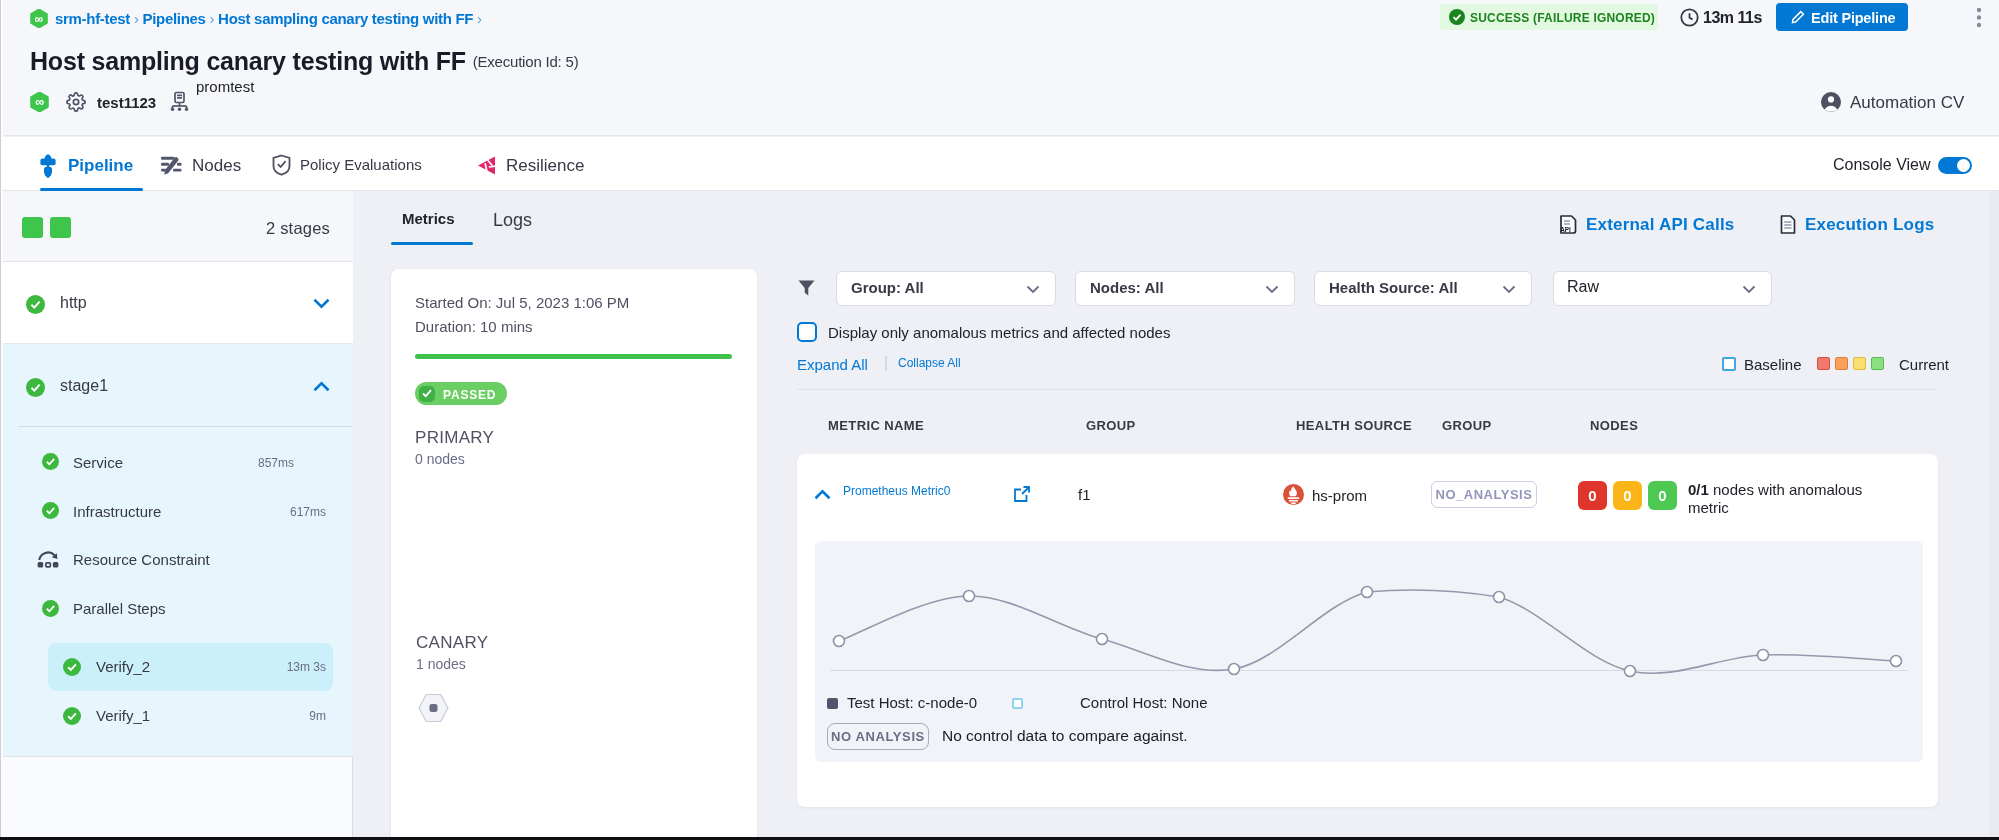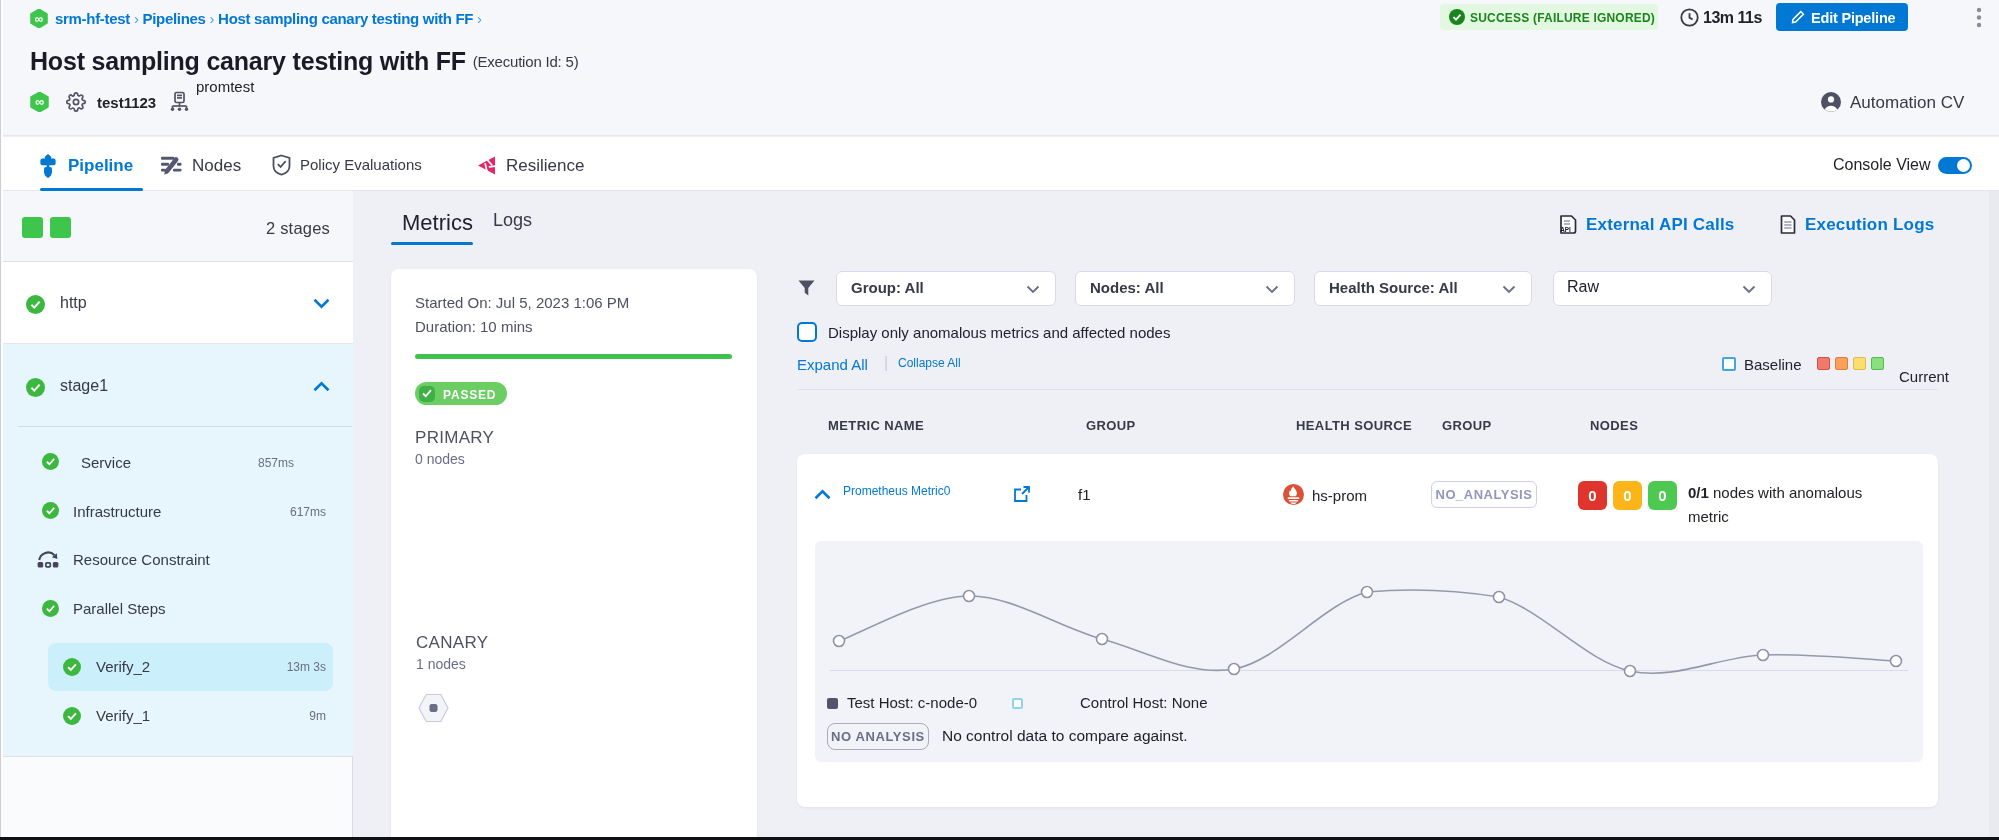--- a/index.html
+++ b/index.html
@@ -138,21 +138,21 @@
 <div class="abs" style="left:60px;top:377px;font-size:16px;color:#383946;">stage1</div>
 <svg class="abs" style="left:313px;top:381px;" width="17" height="11" viewBox="0 0 17 11" fill="none" stroke="#0278D5" stroke-width="2.6">
   <path d="M1.5 9.2 L8.5 2.4 L15.5 9.2"></path>
 </svg>
 <div class="abs" style="left:18px;top:426px;width:334px;height:1px;background:#D4DCE2;"></div>
 
 <svg class="abs" style="left:42px;top:453px;" width="17" height="17" viewBox="0 0 19 19">
   <circle cx="9.5" cy="9.5" r="9.5" fill="#3DB83F"></circle>
   <path d="M5.4 9.8 L8.3 12.6 L13.6 6.6" fill="none" stroke="#fff" stroke-width="2"></path>
 </svg>
-<div class="abs" style="left:73px;top:454px;font-size:15px;color:#383946;margin-left:8px;">Service</div>
+<div class="abs" style="left:73px;top:454px;font-size:15px;color:#383946;">Service</div>
 <div class="abs" style="left:226px;top:456px;width:100px;font-size:12px;color:#6B6D85;text-align:center;">857ms</div>
 <svg class="abs" style="left:42px;top:502px;" width="17" height="17" viewBox="0 0 19 19">
   <circle cx="9.5" cy="9.5" r="9.5" fill="#3DB83F"></circle>
   <path d="M5.4 9.8 L8.3 12.6 L13.6 6.6" fill="none" stroke="#fff" stroke-width="2"></path>
 </svg>
 <div class="abs" style="left:73px;top:503px;font-size:15px;color:#383946;">Infrastructure</div>
 <div class="abs" style="left:226px;top:505px;width:100px;font-size:12px;color:#6B6D85;text-align:right;">617ms</div>
 <svg class="abs" style="left:37px;top:549px;" width="22" height="19" viewBox="0 0 22 19">
   <path d="M2.2 11 A 9 9 0 0 1 17.5 6.2" fill="none" stroke="#43455C" stroke-width="2.1"></path>
   <path d="M19.8 4.2 L20.4 10 L14.8 8.2 Z" fill="#43455C"></path>
@@ -174,21 +174,21 @@
 </svg>
 <div class="abs" style="left:96px;top:658px;font-size:15px;color:#383946;">Verify_2</div>
 <div class="abs" style="left:226px;top:660px;width:100px;font-size:12px;color:#6B6D85;text-align:right;">13m 3s</div>
 <svg class="abs" style="left:63px;top:707px;" width="18" height="18" viewBox="0 0 19 19">
   <circle cx="9.5" cy="9.5" r="9.5" fill="#3DB83F"></circle>
   <path d="M5.4 9.8 L8.3 12.6 L13.6 6.6" fill="none" stroke="#fff" stroke-width="2"></path>
 </svg>
 <div class="abs" style="left:96px;top:707px;font-size:15px;color:#383946;">Verify_1</div>
 <div class="abs" style="left:226px;top:709px;width:100px;font-size:12px;color:#6B6D85;text-align:right;">9m</div>
 
-<div class="abs" style="left:402px;top:210px;font-size:22px;font-weight:normal;color:#22222A;">Metrics</div>
+<div class="abs" style="left:402px;top:210px;font-size:15px;font-weight:bold;color:#22222A;">Metrics</div>
 <div class="abs" style="left:493px;top:210px;font-size:18px;font-weight:500;color:#383946;">Logs</div>
 <div class="abs" style="left:391px;top:242px;width:82px;height:3px;background:#0278D5;border-radius:2px;"></div>
 <div class="abs" style="left:391px;top:269px;width:366px;height:571px;background:#fff;border-radius:8px 8px 0 0;box-shadow:0 1px 3px rgba(40,41,61,0.06);"></div>
 <div class="abs" style="left:415px;top:294px;font-size:15px;color:#4F5162;">Started On: Jul 5, 2023 1:06 PM</div>
 <div class="abs" style="left:415px;top:318px;font-size:15px;color:#4F5162;">Duration: 10 mins</div>
 <div class="abs" style="left:415px;top:354px;width:317px;height:5px;background:#3FC24C;border-radius:3px;"></div>
 <div class="abs" style="left:415px;top:382px;width:92px;height:23px;background:#6BCE62;border-radius:12px;"></div>
 <div class="abs" style="left:419px;top:385.5px;width:16px;height:16px;background:#3FAF46;border-radius:5px;"></div>
 <svg class="abs" style="left:422px;top:389px;" width="10" height="9" viewBox="0 0 10 9">
     <path d="M1 4.5 L3.8 7.2 L9 1.2" fill="none" stroke="#fff" stroke-width="1.8"></path>
@@ -247,21 +247,21 @@
 
 <div class="abs" style="left:797px;top:356px;font-size:15px;font-weight:500;color:#0278D5;">Expand All</div>
 <div class="abs" style="left:884px;top:354px;font-size:16px;color:#C9CBD9;">|</div>
 <div class="abs" style="left:898px;top:356px;font-size:12px;font-weight:500;color:#0278D5;">Collapse All</div>
 <div class="abs" style="left:1722px;top:357px;width:14px;height:14px;background:#fff;border:2px solid #41A7E2;border-radius:2px;"></div>
 <div class="abs" style="left:1744px;top:356px;font-size:15px;color:#22222A;">Baseline</div>
 <div class="abs" style="left:1817px;top:357px;width:13px;height:13px;background:#F1786D;border:1px solid #D85040;border-radius:2px;"></div>
 <div class="abs" style="left:1835px;top:357px;width:13px;height:13px;background:#F9A15C;border:1px solid #E07F33;border-radius:2px;"></div>
 <div class="abs" style="left:1853px;top:357px;width:13px;height:13px;background:#FADE6F;border:1px solid #E3BC3E;border-radius:2px;"></div>
 <div class="abs" style="left:1871px;top:357px;width:13px;height:13px;background:#8ADF7F;border:1px solid #55BA4E;border-radius:2px;"></div>
-<div class="abs" style="left:1899px;top:356px;font-size:15px;color:#22222A;margin-top:12px;">Current</div>
+<div class="abs" style="left:1899px;top:356px;font-size:15px;color:#22222A;">Current</div>
 <div class="abs" style="left:797px;top:389px;width:1141px;height:1px;background:#E1E2EA;"></div>
 
 <div class="abs" style="left:828px;top:418px;font-size:13px;font-weight:bold;color:#383946;letter-spacing:0.4px;">METRIC NAME</div>
 <div class="abs" style="left:1086px;top:418px;font-size:13px;font-weight:bold;color:#383946;letter-spacing:0.4px;">GROUP</div>
 <div class="abs" style="left:1296px;top:418px;font-size:13px;font-weight:bold;color:#383946;letter-spacing:0.4px;">HEALTH SOURCE</div>
 <div class="abs" style="left:1442px;top:418px;font-size:13px;font-weight:bold;color:#383946;letter-spacing:0.4px;">GROUP</div>
 <div class="abs" style="left:1590px;top:418px;font-size:13px;font-weight:bold;color:#383946;letter-spacing:0.4px;">NODES</div>
 
 <div class="abs" style="left:797px;top:454px;width:1141px;height:353px;background:#fff;border-radius:8px;box-shadow:0 1px 3px rgba(40,41,61,0.06);"></div>
 <svg class="abs" style="left:814px;top:489px;" width="17" height="11" viewBox="0 0 17 11" fill="none" stroke="#0278D5" stroke-width="2.6">
@@ -280,21 +280,21 @@
   <rect x="4.6" y="13.2" width="11.8" height="1.7" rx="0.85" fill="#fff"></rect>
   <rect x="5.8" y="16" width="9.4" height="1.6" rx="0.8" fill="#fff"></rect>
   <path d="M7.2 18.6 l6.6 0 a4.2 4.2 0 0 1 -6.6 0 Z" fill="#fff"></path>
 </svg>
 <div class="abs" style="left:1312px;top:487px;font-size:15px;color:#22222A;">hs-prom</div>
 <div class="abs" style="left:1431px;top:481px;width:106px;height:27px;border:1px solid #CDCFE8;border-radius:6px;background:#fff;"></div>
 <div class="abs" style="left:1431px;top:487px;width:106px;text-align:center;font-size:13px;font-weight:bold;color:#9396BB;letter-spacing:0.5px;">NO_ANALYSIS</div>
 <div class="abs" style="left:1578px;top:481px;width:29px;height:29px;background:#E0352C;border-radius:6px;text-align:center;line-height:29px;font-size:15px;font-weight:bold;color:#fff;">0</div>
 <div class="abs" style="left:1613px;top:481px;width:29px;height:29px;background:#FCB519;border-radius:6px;text-align:center;line-height:29px;font-size:15px;font-weight:bold;color:#fff;">0</div>
 <div class="abs" style="left:1648px;top:481px;width:29px;height:29px;background:#4DC952;border-radius:6px;text-align:center;line-height:29px;font-size:15px;font-weight:bold;color:#fff;">0</div>
-<div class="abs" style="left:1688px;top:481px;width:196px;font-size:15px;color:#22222A;line-height:24px;"><b>0/1</b> nodes with anomalous metric</div>
+<div class="abs" style="left:1688px;top:481px;width:196px;font-size:15px;color:#22222A;line-height:18px;"><b>0/1</b> nodes with anomalous metric</div>
 
 <div class="abs" style="left:815px;top:541px;width:1108px;height:221px;background:#F2F3F9;border-radius:6px;"></div>
 <svg class="abs" style="left:815px;top:541px;" width="1108" height="221" viewBox="0 0 1108 221">
   <line x1="15" y1="129.5" x2="1093" y2="129.5" stroke="#D9DAE5" stroke-width="1"></line>
   <path d="M 24,100 C 45.7,92.5 110.2,55.3 154,55 C 197.8,54.7 242.8,85.8 287,98 C 331.2,110.2 374.8,135.8 419,128 C 463.2,120.2 507.8,63.0 552,51 C 596.2,47.0 640.2,49.0 684,56 C 727.8,69.2 771.0,120.3 815,130 C 859.0,139.7 903.7,115.7 948,114 C 992.3,112.3 1058.8,119.0 1081,120" fill="none" stroke="#9598AC" stroke-width="1.6"></path>
   <g fill="#fff" stroke="#8F92A8" stroke-width="1.6">
     <circle cx="24" cy="100" r="5.5"></circle>
       <circle cx="154" cy="55" r="5.5"></circle>
       <circle cx="287" cy="98" r="5.5"></circle>
       <circle cx="419" cy="128" r="5.5"></circle>

